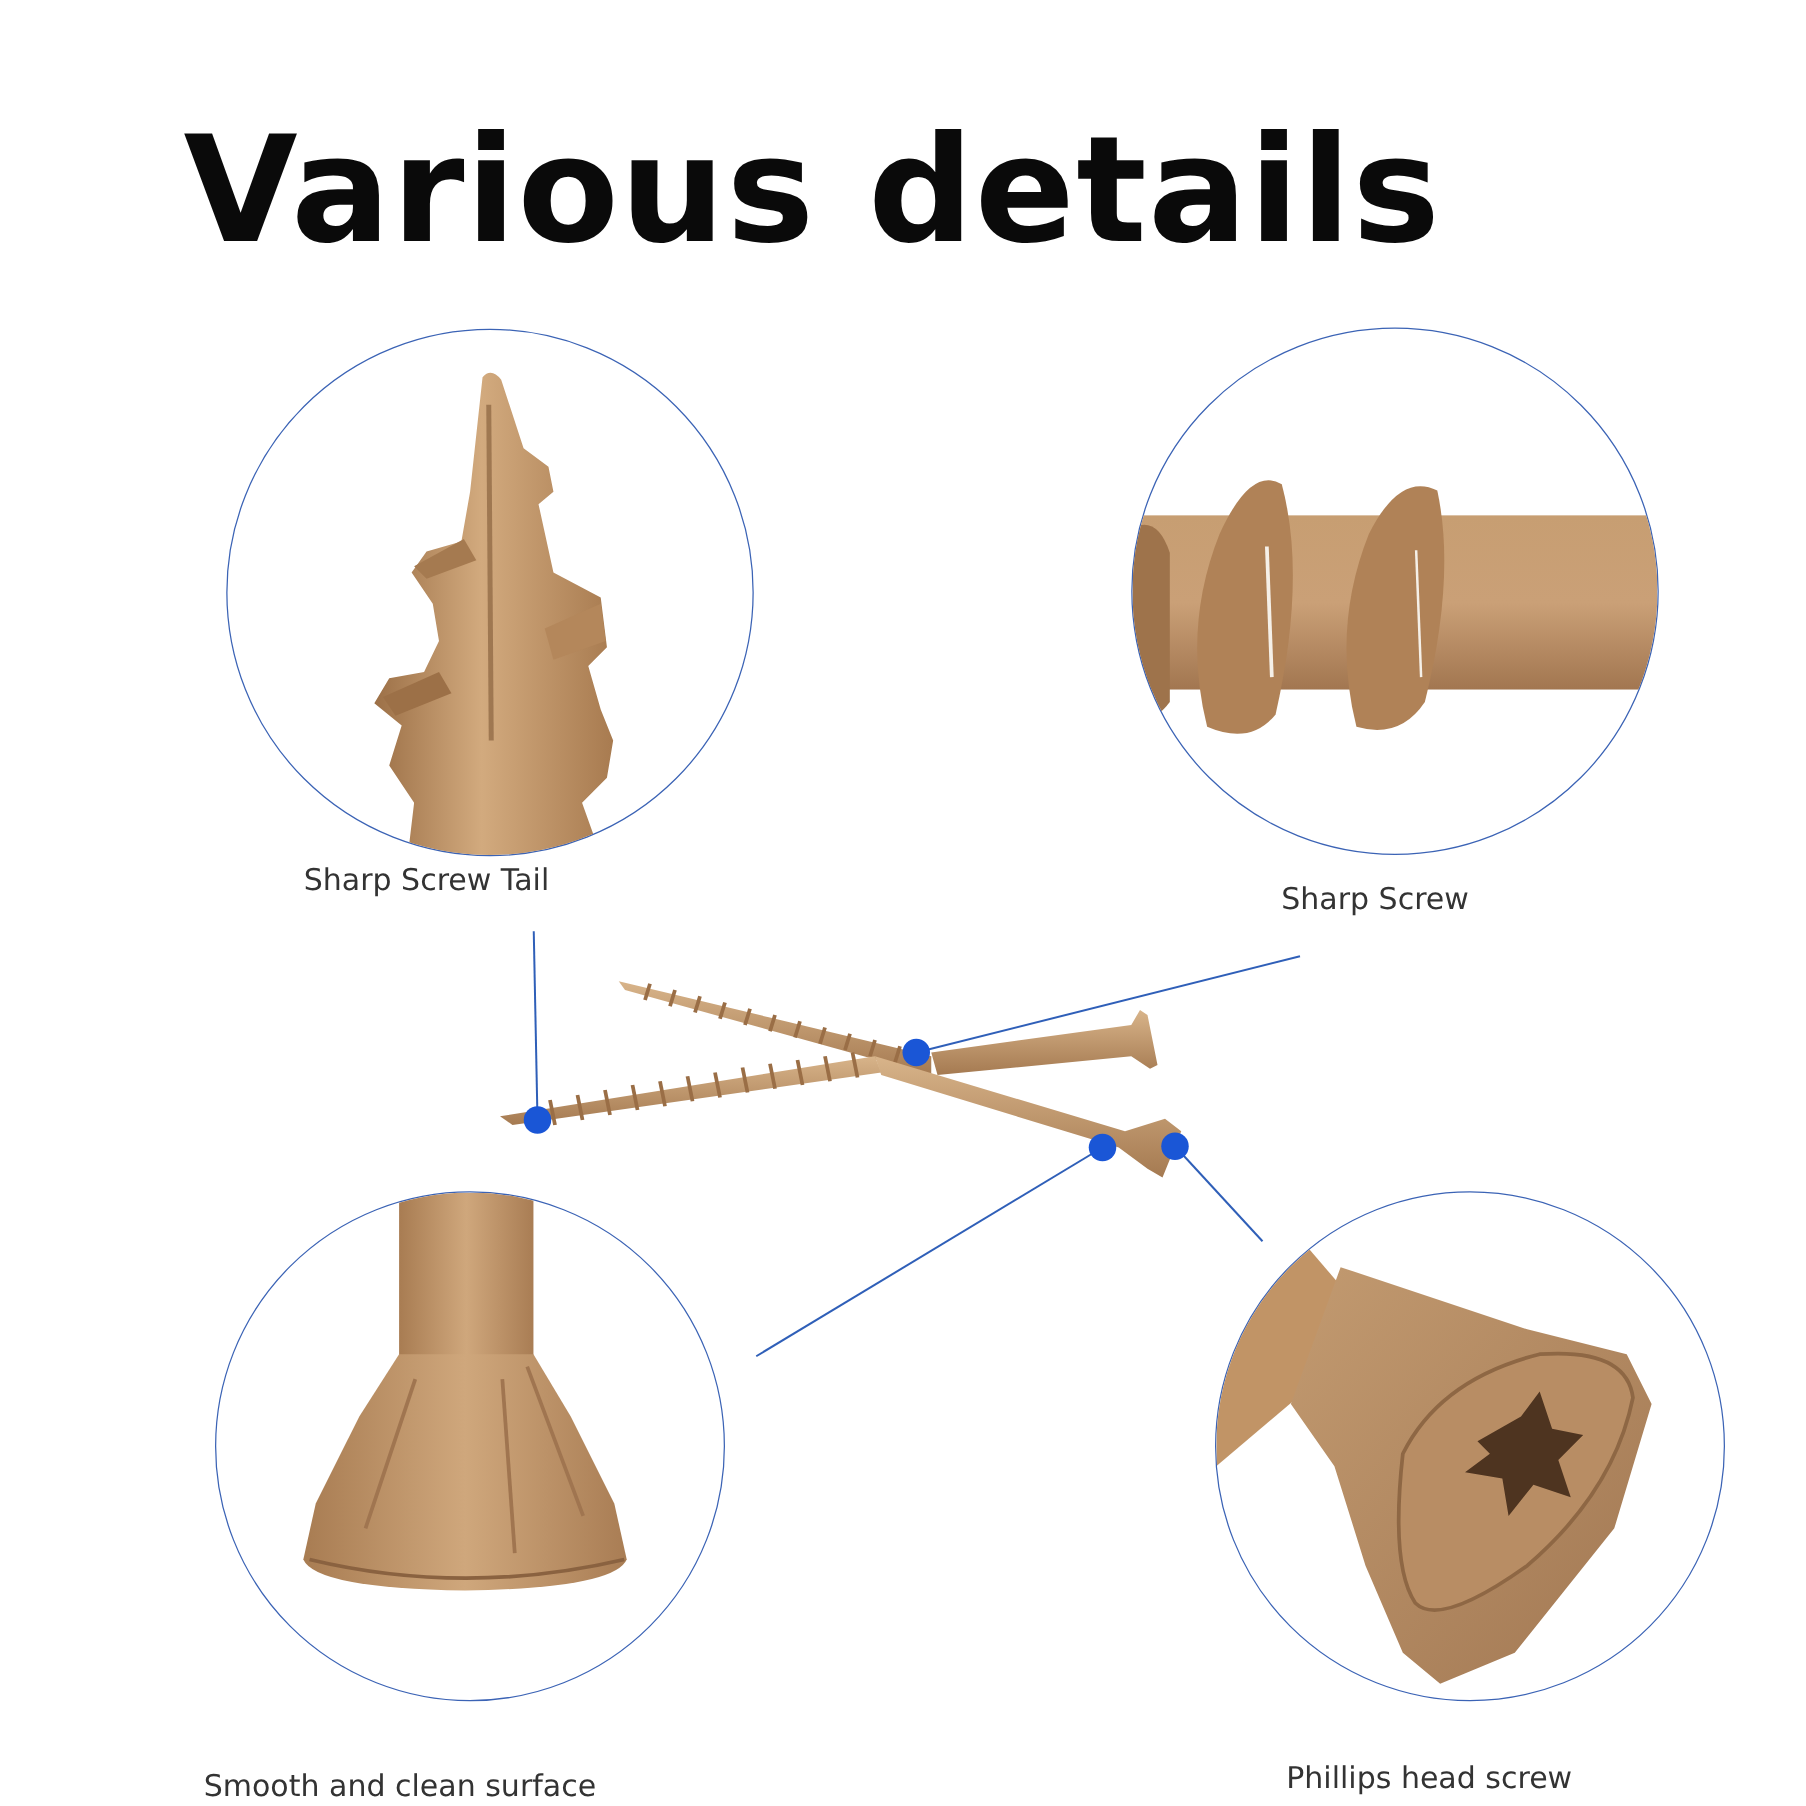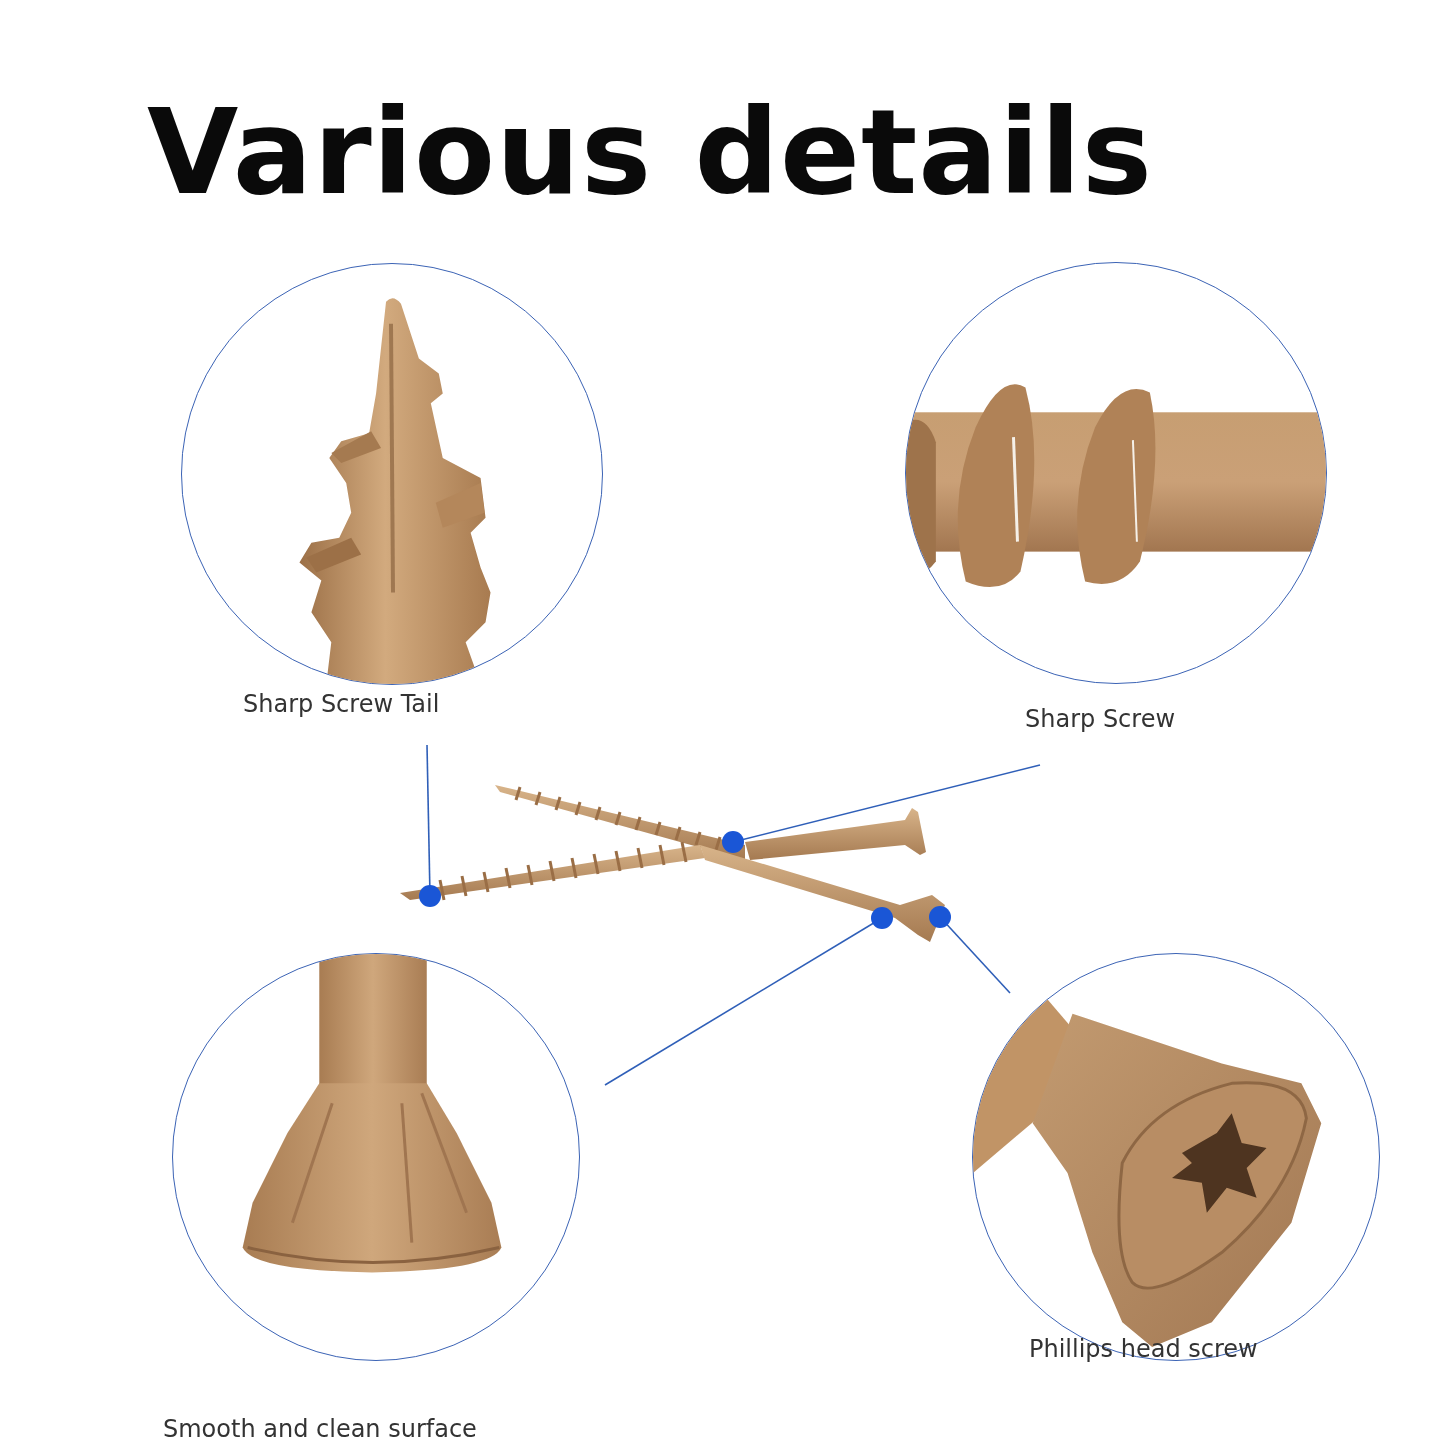--- a/index.html
+++ b/index.html
@@ -88,21 +88,21 @@
         <stop offset="0" stop-color="#c29a70"></stop>
         <stop offset="1" stop-color="#a27853"></stop>
       </linearGradient>
     </defs>
     <path d="M0 120 L70 40 L130 110 L0 220 Z" fill="#c19466"></path>
     <path d="M100 60 L250 110 L330 130 L350 170 L320 270 L240 370 L180 395 L150 370 L120 300 L95 220 L60 170 Z" fill="url(#gRec)"></path>
     <path d="M150 210 Q180 150 260 130 Q330 125 335 165 Q320 240 250 300 Q180 350 160 330 Q140 300 150 210 Z" fill="#b88d64" stroke="#8e6744" stroke-width="3"></path>
     <path d="M210 200 L245 180 L260 160 L270 190 L295 195 L275 215 L285 245 L255 235 L235 260 L230 230 L200 225 L220 210 Z" fill="#4e3420"></path>
   </svg>
 </div>
-<div class="label" style="left:1029px; top:1335px;">Phillips head screw</div>
+<div class="label" style="left:1029px; top:1408px;">Phillips head screw</div>
 
 <svg class="overlay" viewBox="0 0 1445 1445">
   <defs>
     <linearGradient id="gShaft" x1="0" x2="0" y1="0" y2="1">
       <stop offset="0" stop-color="#d8b48a"></stop>
       <stop offset="1" stop-color="#a57a51"></stop>
     </linearGradient>
   </defs>
 
   <g>

